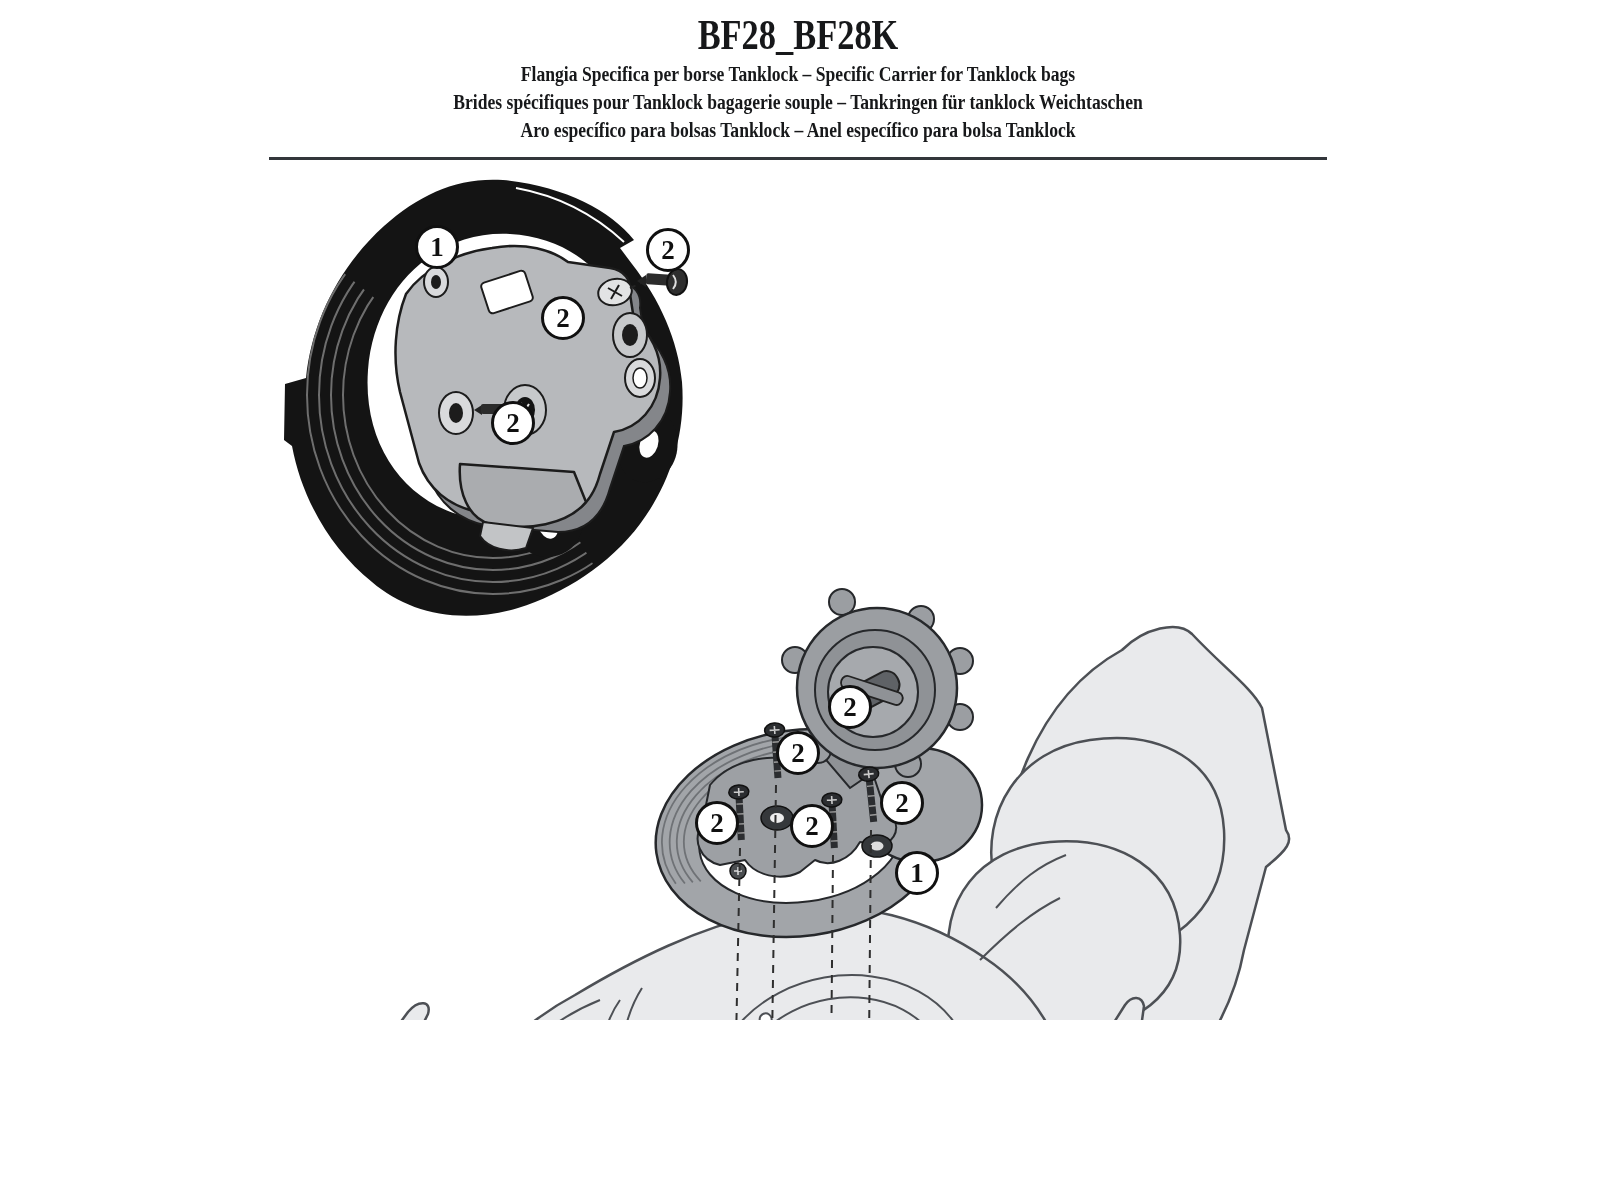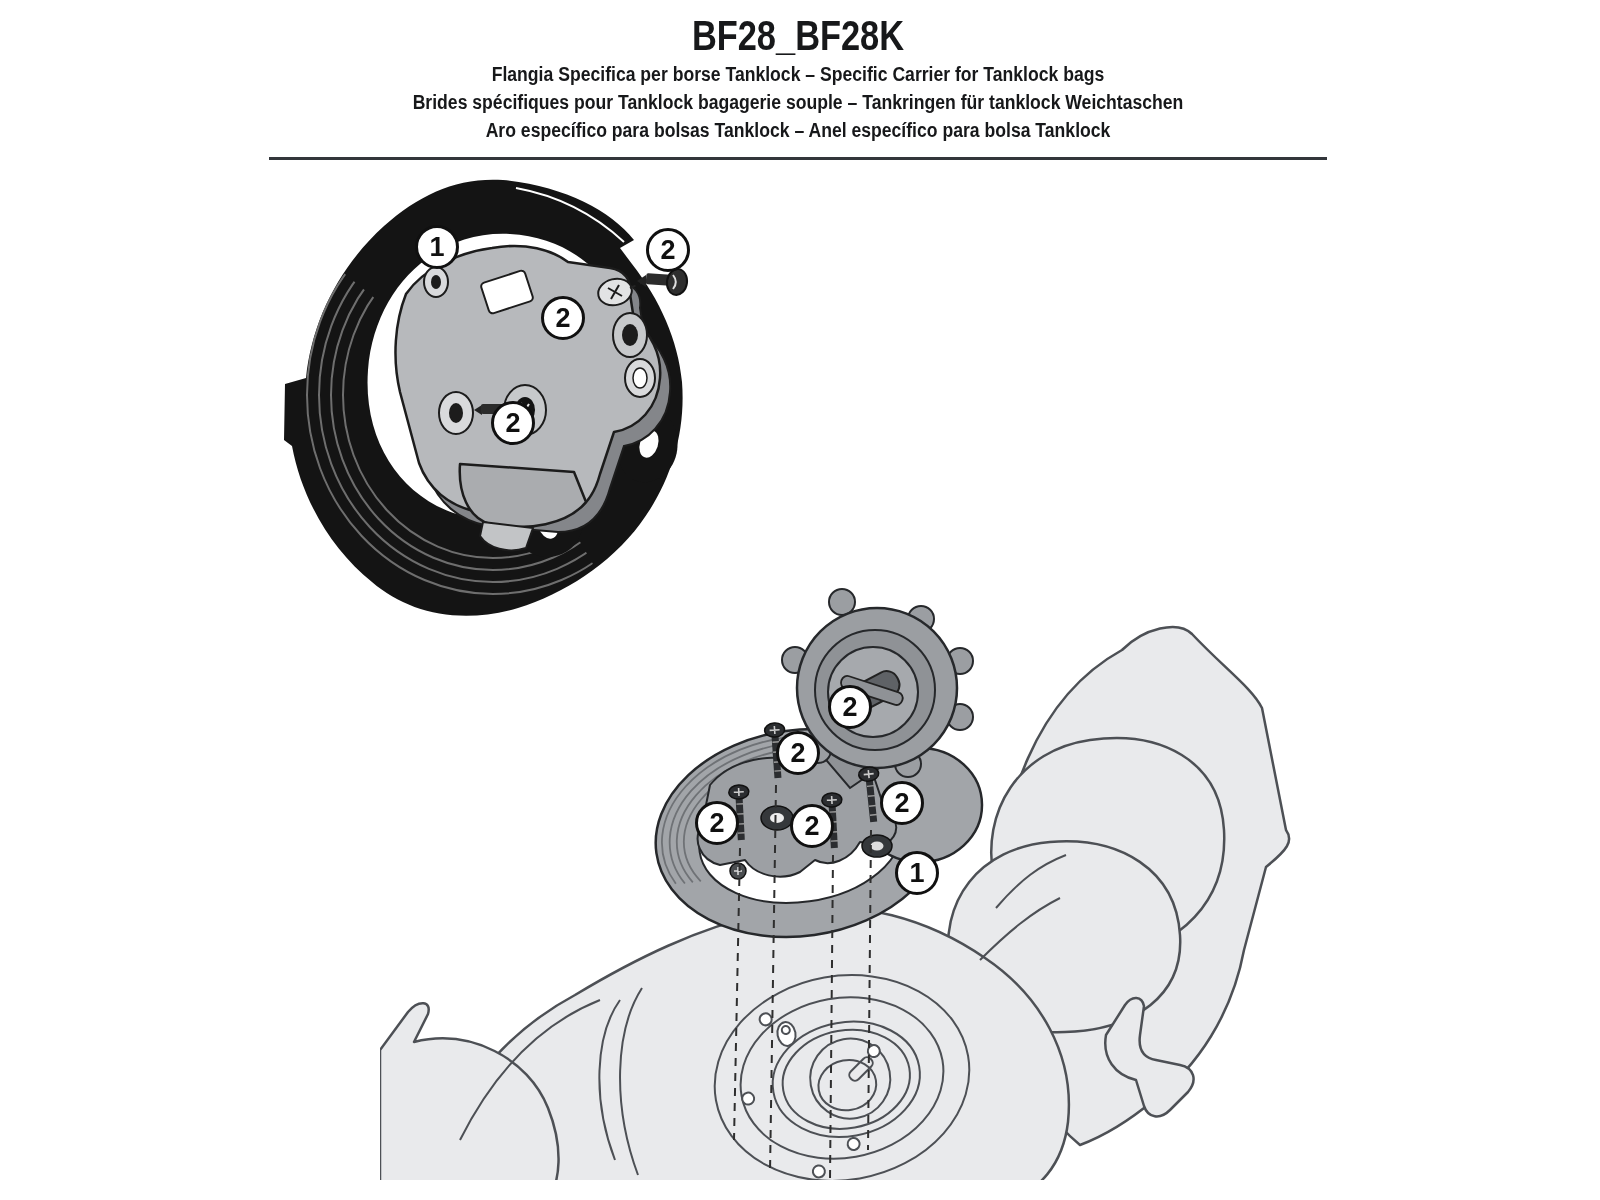--- a/index.html
+++ b/index.html
@@ -1,18 +1,18 @@
 <!DOCTYPE html>
 <html><head>
 <meta charset="utf-8">
 <style>
   html,body { margin:0; padding:0; background:#ffffff; }
   .page {
-    position:relative; width:1600px; height:1180px; background:#fff;
-    overflow:hidden; font-family:Liberation Sans, sans-serif; color:#111;
+    position:relative; width:1600px; height:1020px; background:#fff;
+    overflow:hidden; font-family:Liberation Serif, serif; color:#111;
   }
   .hdr { position:absolute; left:269px; top:10px; width:1058px; text-align:center; }
   .hdr-title {
     font-size:43px; font-weight:bold; letter-spacing:0px; line-height:50px;
     transform:scaleX(0.80); transform-origin:50% 50%; white-space:nowrap; color:#17181a;
   }
   .hdr-sub {
     font-size:20px; font-weight:bold; line-height:28px;
     transform:scaleX(0.88); transform-origin:50% 50%; white-space:nowrap; color:#17181a;
   }

